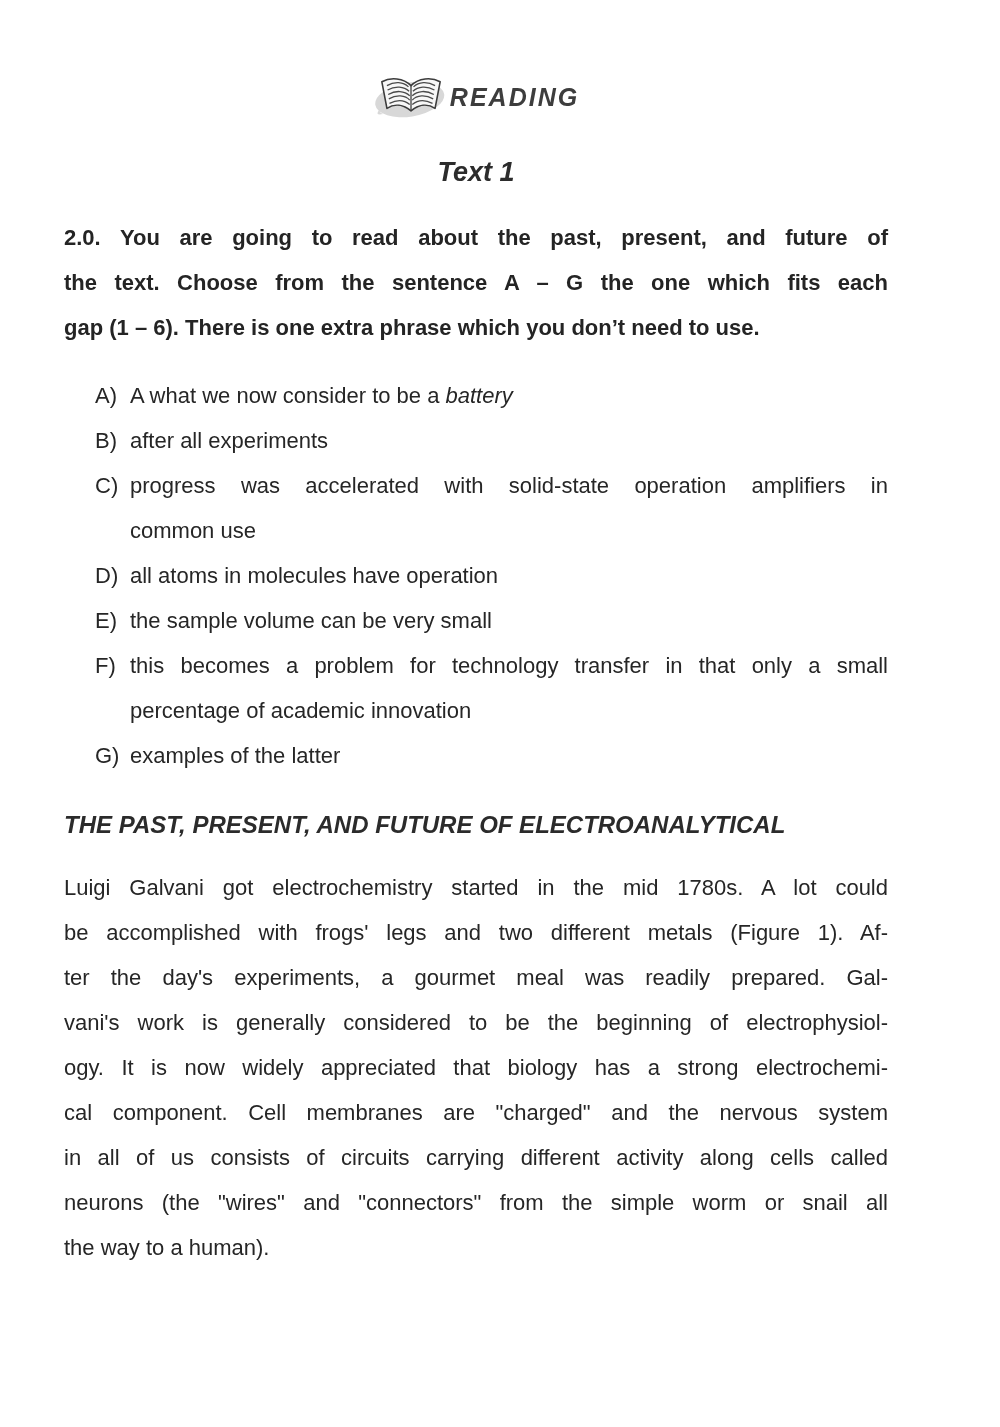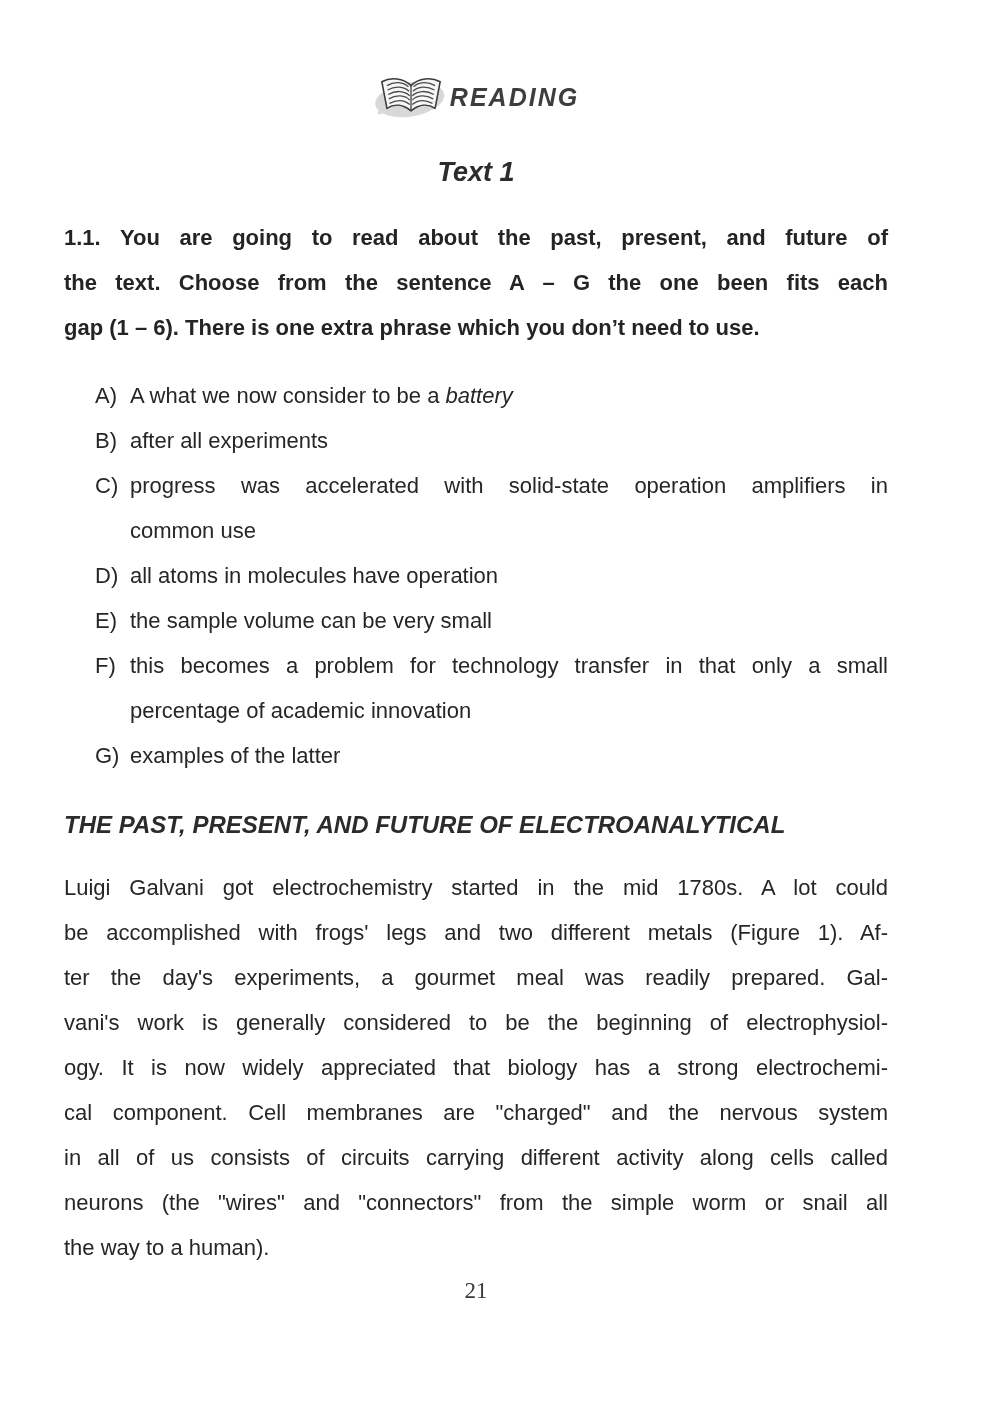--- a/index.html
+++ b/index.html
@@ -84,22 +84,22 @@
         <path d="M95 43 C83 36 69 37 62 45"></path>
         <path d="M94 50 C82 44 70 45 62 52"></path>
       </g>
     </svg>
     <span class="reading-title">READING</span>
   </div>
 
   <div class="text-subtitle">Text 1</div>
 
   <div class="task">
-    <div class="line j">1.1. You are going to read about the past, present, and future of</div>
-    <div class="line j">the text. Choose from the sentence A – G the one been fits each</div>
+    <div class="line j">2.0. You are going to read about the past, present, and future of</div>
+    <div class="line j">the text. Choose from the sentence A – G the one which fits each</div>
     <div class="line">gap (1 – 6). There is one extra phrase which you don’t need to use.</div>
   </div>
 
   <div class="options">
 
     <div class="opt-row">
       <span class="opt-label">A)</span>
       <div class="opt-text">
         <div class="line"><span>A what we now consider to be a </span><em>battery</em></div>
       </div>
@@ -160,15 +160,14 @@
     <div class="line j">be accomplished with frogs' legs and two different metals (Figure 1). Af-</div>
     <div class="line j">ter the day's experiments, a gourmet meal was readily prepared. Gal-</div>
     <div class="line j">vani's work is generally considered to be the beginning of electrophysiol-</div>
     <div class="line j">ogy. It is now widely appreciated that biology has a strong electrochemi-</div>
     <div class="line j">cal component. Cell membranes are "charged" and the nervous system</div>
     <div class="line j">in all of us consists of circuits carrying different activity along cells called</div>
     <div class="line j">neurons (the "wires" and "connectors" from the simple worm or snail all</div>
     <div class="line">the way to a human).</div>
   </div>
 
-  <div class="page-number">21</div>
 
 </div>
 
 </body></html>

